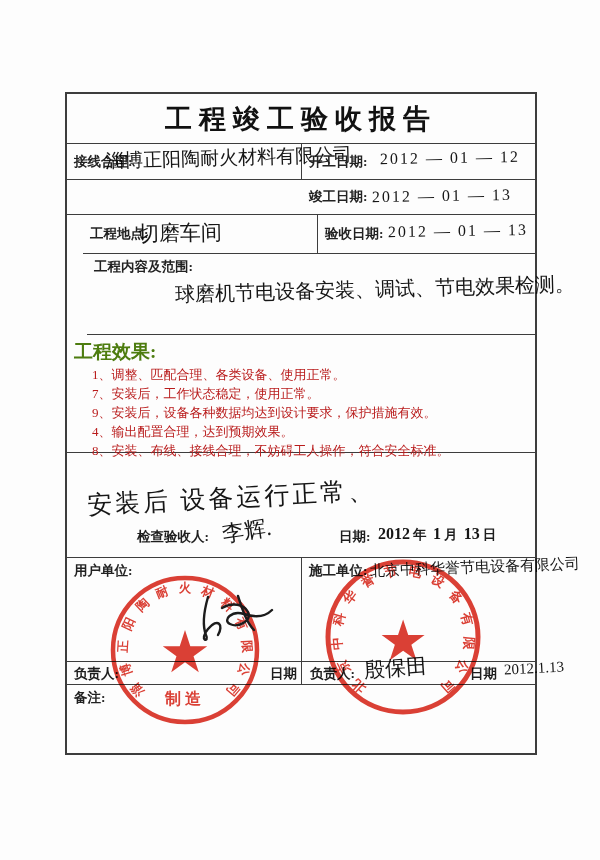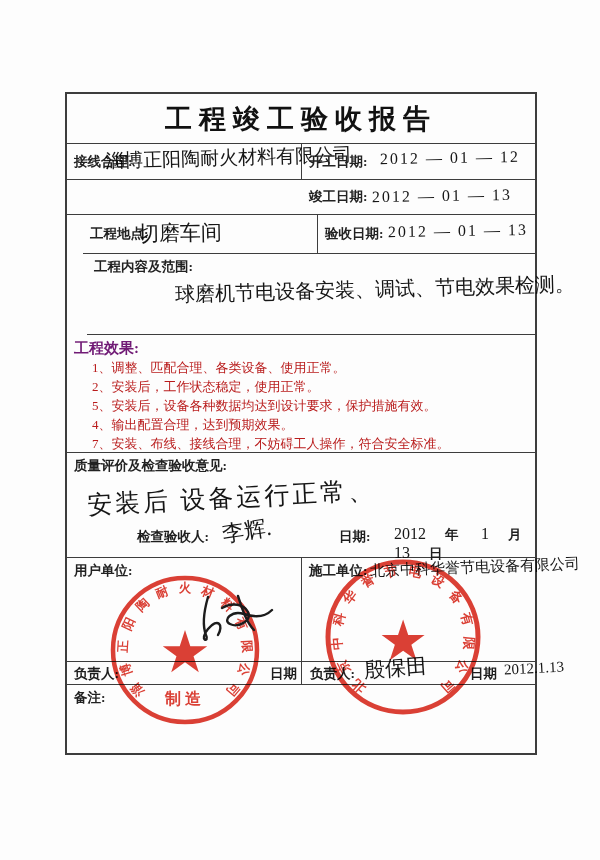--- a/index.html
+++ b/index.html
@@ -22,30 +22,30 @@
        transform:translateY(-50%);white-space:nowrap;}
   .lbl-top{transform:none;top:4px;}
   .hand{font-family:"Liberation Serif",serif;color:#161616;white-space:nowrap;
         mix-blend-mode:multiply;}
   .val-username{position:absolute;left:38px;top:1px;font-size:19px;transform:rotate(-1.5deg);}
   .val-date{position:absolute;left:78px;top:5px;font-size:16px;letter-spacing:2px;transform:rotate(-1deg);}
   .val-date2{position:absolute;left:70px;top:7px;font-size:16px;letter-spacing:2px;transform:rotate(-1deg);}
   .val-loc{position:absolute;left:55px;top:4px;font-size:21px;transform:rotate(-1deg);}
   .val-scope{position:absolute;left:88px;top:22px;font-size:20px;transform:rotate(-1.5deg);}
   .effects{position:absolute;left:7px;top:4px;right:6px;}
-  .effects .head{font-size:15px;font-weight:bold;color:#701a75;}
+  .effects .head{font-size:19px;font-weight:bold;color:#4d7c0f;}
   .effect-item{font-size:13px;color:#b91c1c;line-height:19px;padding-left:18px;}
   .q-comment{position:absolute;left:20px;top:28px;font-size:25px;letter-spacing:3px;
              transform:rotate(-3deg);}
   .q-footer{position:absolute;left:0;right:0;bottom:5px;height:24px;font-size:13.5px;padding-left:32px;}
   .q-footer .insp-lbl{position:absolute;left:70px;font-weight:bold;}
   .q-footer .insp-sig{position:absolute;left:155px;top:-12px;font-size:22px;transform:rotate(-8deg);}
   .q-footer .date-lbl{position:absolute;left:272px;font-weight:bold;}
   .q-footer .date-val{position:absolute;left:308px;top:-3px;}
-  .q-footer .date-val .num{font-size:16px;margin:0 19px;}
+  .q-footer .date-val .num{font-size:16px;margin:0 3px;font-weight:bold;}
   .q-footer .date-val .unit{font-size:13.5px;font-weight:bold;}
   .val-builder{position:absolute;left:68px;top:0px;font-size:15px;transform:rotate(-2deg);}
   .mgr-lbl{font-size:13.5px;font-weight:bold;position:absolute;top:3px;}
   .sig-builder{position:absolute;left:62px;top:-8px;font-size:21px;transform:rotate(-4deg);}
   .date-builder-lbl{position:absolute;left:168px;top:3px;font-size:13.5px;font-weight:bold;}
   .date-builder-val{position:absolute;left:202px;top:-2px;font-size:15px;transform:rotate(-3deg);}
   .date-user-lbl{position:absolute;left:203px;top:3px;font-size:13.5px;font-weight:bold;}
   .stamp-layer{position:absolute;left:0;top:0;width:600px;height:860px;pointer-events:none;
                mix-blend-mode:multiply;}
 </style>
@@ -91,30 +91,29 @@
     <div class="row r4">
       <span class="lbl lbl-top">工程内容及范围:</span>
       <span class="hand val-scope">球磨机节电设备安装、调试、节电效果检测。</span>
     </div>
 
     <div class="row r5">
       <div class="effects">
         <div class="head">工程效果:</div>
         <div>
             <div class="effect-item">1、调整、匹配合理、各类设备、使用正常。</div>
-            <div class="effect-item">2、安装后，工作状态稳定，使用正常。</div>
-            <div class="effect-item">5、安装后，设备各种数据均达到设计要求，保护措施有效。</div>
+            <div class="effect-item">7、安装后，工作状态稳定，使用正常。</div>
+            <div class="effect-item">9、安装后，设备各种数据均达到设计要求，保护措施有效。</div>
             <div class="effect-item">4、输出配置合理，达到预期效果。</div>
-            <div class="effect-item">7、安装、布线、接线合理，不妨碍工人操作，符合安全标准。</div>
+            <div class="effect-item">8、安装、布线、接线合理，不妨碍工人操作，符合安全标准。</div>
           </div>
       </div>
     </div>
 
     <div class="row r6">
-      <span class="lbl lbl-top">质量评价及检查验收意见:</span>
       <span class="hand q-comment">安装后 设备运行正常、</span>
       <div class="q-footer">
         <span class="insp-lbl">检查验收人:</span>
         <span class="hand insp-sig">李辉.</span>
         <span class="date-lbl">日期:</span>
         <span class="date-val">
           <span class="hand num">2012</span><span class="unit">年</span>
           <span class="hand num">1</span><span class="unit">月</span>
           <span class="hand num">13</span><span class="unit">日</span>
         </span>

